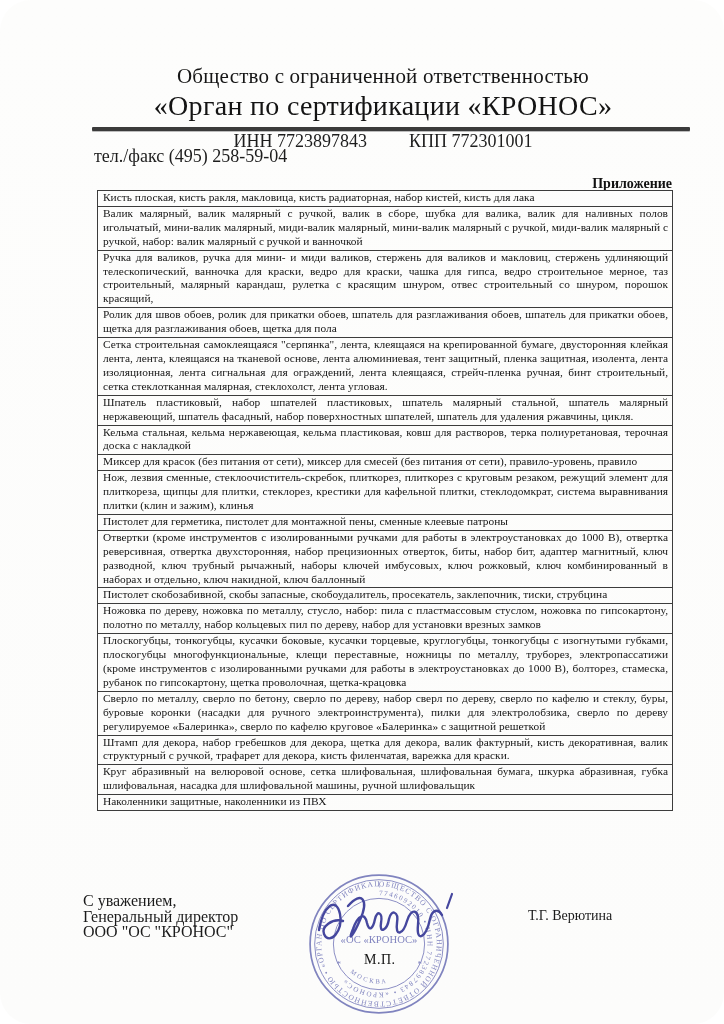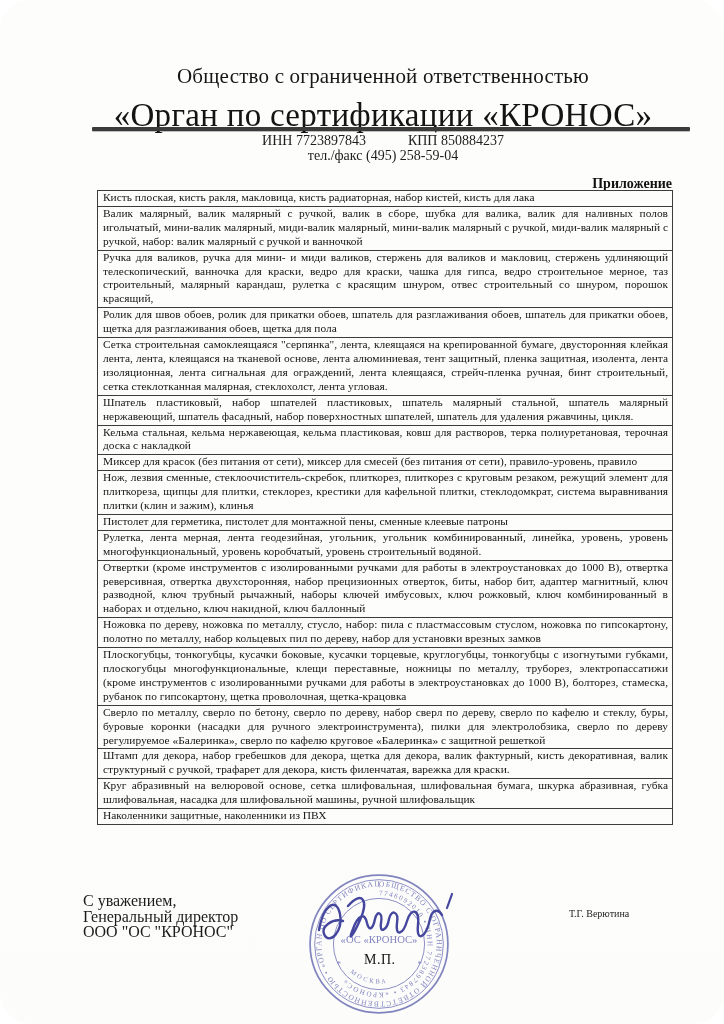--- a/index.html
+++ b/index.html
@@ -15,29 +15,29 @@
     position:absolute;inset:0;
     background:linear-gradient(180deg,#fdfdfc 0%,#fcfcfb 100%);
     border-radius:31px;
   }
   
   .header{
     position:absolute;left:94px;top:64px;width:578px;
     text-align:center;
   }
   .org-type{font-size:21px;line-height:24px;color:#161616;letter-spacing:.2px;}
-  .org-name{font-size:33px;line-height:34px;color:#141414;margin-top:10px;letter-spacing:.3px;}
+  .org-name{font-size:28px;line-height:34px;color:#141414;margin-top:1px;letter-spacing:.3px;}
   .divider{
     position:absolute;left:92px;top:127px;width:598px;height:4px;
     background:#3b3b3b;border-radius:1px;
     box-shadow:0 1px 0 rgba(0,0,0,.25);
   }
   .info{
     position:absolute;left:94px;top:134px;width:578px;
-    text-align:center;font-size:14px;line-height:14.5px;color:#1d1d1d;
+    font-size:18px;line-height:14.5px;color:#1d1d1d;
   }
   .inn-kpp{display:flex;justify-content:center;gap:42px;}
   .appendix{
     position:absolute;left:94px;top:176px;width:578px;
     text-align:right;font-weight:bold;font-size:14px;color:#111;
   }
   
   .table{
     position:absolute;left:97px;top:190px;width:576px;
     border:1px solid #3c3c3c;
@@ -52,21 +52,21 @@
     border-top:1px solid #3c3c3c;
   }
   .trow:first-child{border-top:none;}
   
   .footer-left{
     position:absolute;left:83px;top:893px;
     font-size:16px;line-height:15.5px;color:#1b1b1b;
   }
   .signer{
     position:absolute;left:528px;top:908px;
-    font-size:10px;color:#1b1b1b;margin-left:41px;
+    font-size:14px;color:#1b1b1b;
   }
   .mp{
     position:absolute;left:364px;top:952px;
     font-size:14px;color:#141414;letter-spacing:.5px;
   }
   .stamp{
     position:absolute;left:303px;top:868px;width:152px;height:152px;
     opacity:.82;
   }
   .stamp text{fill:var(--stamp-color,#666ab2);}
@@ -83,40 +83,40 @@
 
   <div class="header">
     <div class="org-type">Общество с ограниченной ответственностью</div>
     <div class="org-name">«Орган по сертификации «КРОНОС»</div>
   </div>
   <div class="divider"></div>
 
   <div class="info">
     <div class="inn-kpp">
       <span>ИНН 7723897843</span>
-      <span>КПП 850884237</span>
+      <span>КПП 772301001</span>
     </div>
     <div>тел./факс (495) 258-59-04</div>
   </div>
 
   <div class="appendix">Приложение</div>
 
   <div class="table">
       <div class="trow">Кисть плоская, кисть ракля, макловица, кисть радиаторная, набор кистей, кисть для лака</div>
       <div class="trow">Валик малярный, валик малярный с ручкой, валик в сборе, шубка для валика, валик для наливных полов игольчатый, мини-валик малярный, миди-валик малярный, мини-валик малярный с ручкой, миди-валик малярный с ручкой, набор: валик малярный с ручкой и ванночкой</div>
       <div class="trow">Ручка для валиков, ручка для мини- и миди валиков, стержень для валиков и макловиц, стержень удлиняющий телескопический, ванночка для краски, ведро для краски, чашка для гипса, ведро строительное мерное, таз строительный, малярный карандаш, рулетка с красящим шнуром, отвес строительный со шнуром, порошок красящий,</div>
       <div class="trow">Ролик для швов обоев, ролик для прикатки обоев, шпатель для разглаживания обоев, шпатель для прикатки обоев, щетка для разглаживания обоев, щетка для пола</div>
       <div class="trow">Сетка строительная самоклеящаяся "серпянка", лента, клеящаяся на крепированной бумаге, двусторонняя клейкая лента, лента, клеящаяся на тканевой основе, лента алюминиевая, тент защитный, пленка защитная, изолента, лента изоляционная, лента сигнальная для ограждений, лента клеящаяся, стрейч-пленка ручная, бинт строительный, сетка стеклотканная малярная, стеклохолст, лента угловая.</div>
       <div class="trow">Шпатель пластиковый, набор шпателей пластиковых, шпатель малярный стальной, шпатель малярный нержавеющий, шпатель фасадный, набор поверхностных шпателей, шпатель для удаления ржавчины, цикля.</div>
       <div class="trow">Кельма стальная, кельма нержавеющая, кельма пластиковая, ковш для растворов, терка полиуретановая, терочная доска с накладкой</div>
       <div class="trow">Миксер для красок (без питания от сети), миксер для смесей (без питания от сети), правило-уровень, правило</div>
       <div class="trow">Нож, лезвия сменные, стеклоочиститель-скребок, плиткорез, плиткорез с круговым резаком, режущий элемент для плиткореза, щипцы для плитки, стеклорез, крестики для кафельной плитки, стеклодомкрат, система выравнивания плитки (клин и зажим), клинья</div>
       <div class="trow">Пистолет для герметика, пистолет для монтажной пены, сменные клеевые патроны</div>
-      <div class="trow">Рулетка, лента мерная, лента геодезийная, угольник, угольник комбинированный, линейка, уровень, уровень многофункциональный, уровень коробчатый, уровень строительный водяной.</div>
       <div class="trow">Отвертки (кроме инструментов с изолированными ручками для работы в электроустановках до 1000 В), отвертка реверсивная, отвертка двухсторонняя, набор прецизионных отверток, биты, набор бит, адаптер магнитный, ключ разводной, ключ трубный рычажный, наборы ключей имбусовых, ключ рожковый, ключ комбинированный в наборах и отдельно, ключ накидной, ключ баллонный</div>
+      <div class="trow">Пистолет скобозабивной, скобы запасные, скобоудалитель, просекатель, заклепочник, тиски, струбцина</div>
       <div class="trow">Ножовка по дереву, ножовка по металлу, стусло, набор: пила с пластмассовым стуслом, ножовка по гипсокартону, полотно по металлу, набор кольцевых пил по дереву, набор для установки врезных замков</div>
       <div class="trow">Плоскогубцы, тонкогубцы, кусачки боковые, кусачки торцевые, круглогубцы, тонкогубцы с изогнутыми губками, плоскогубцы многофункциональные, клещи переставные, ножницы по металлу, труборез, электропассатижи (кроме инструментов с изолированными ручками для работы в электроустановках до 1000 В), болторез, стамеска, рубанок по гипсокартону, щетка проволочная, щетка-крацовка</div>
       <div class="trow">Сверло по металлу, сверло по бетону, сверло по дереву, набор сверл по дереву, сверло по кафелю и стеклу, буры, буровые коронки (насадки для ручного электроинструмента), пилки для электролобзика, сверло по дереву регулируемое «Балеринка», сверло по кафелю круговое «Балеринка» с защитной решеткой</div>
       <div class="trow">Штамп для декора, набор гребешков для декора, щетка для декора, валик фактурный, кисть декоративная, валик структурный с ручкой, трафарет для декора, кисть филенчатая, варежка для краски.</div>
       <div class="trow">Круг абразивный на велюровой основе, сетка шлифовальная, шлифовальная бумага, шкурка абразивная, губка шлифовальная, насадка для шлифовальной машины, ручной шлифовальщик</div>
       <div class="trow">Наколенники защитные, наколенники из ПВХ</div>
     </div>
 
   <div class="footer-left">
     <div>С уважением,</div>

